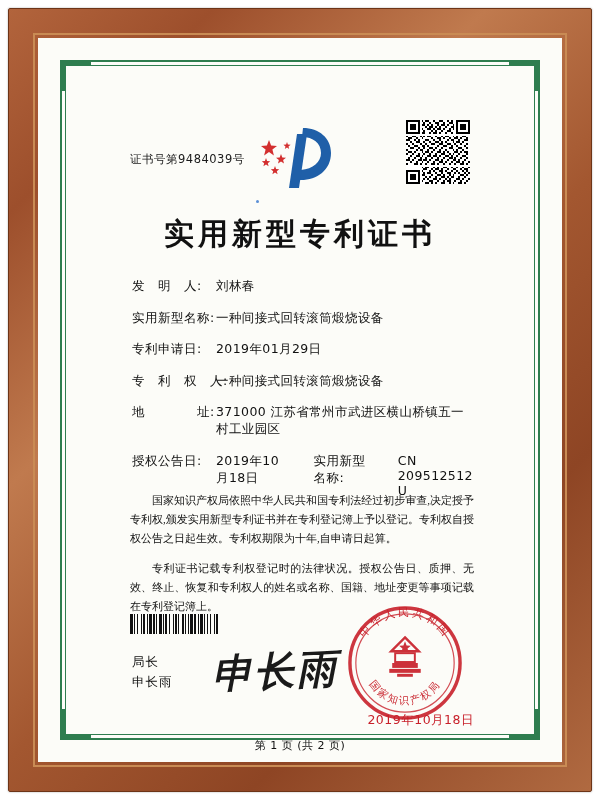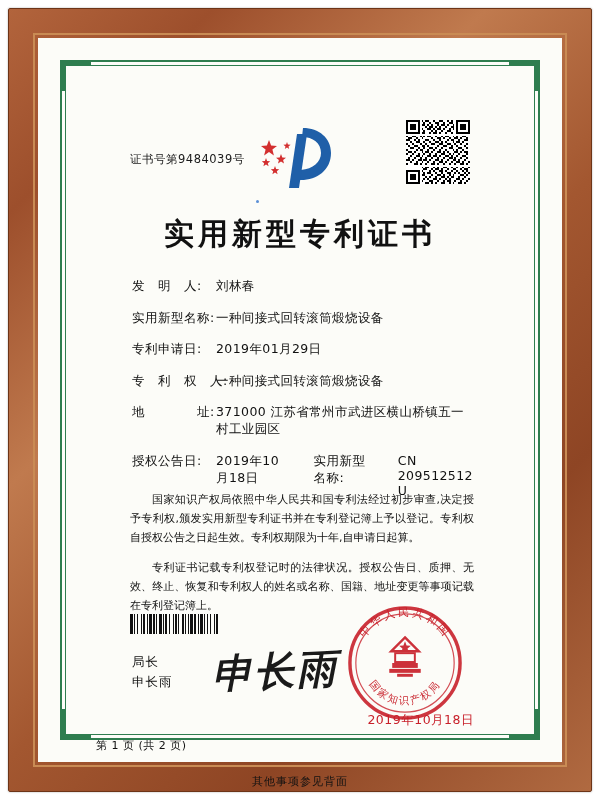--- a/index.html
+++ b/index.html
@@ -176,21 +176,21 @@
     position: absolute;
     top: 384px;
     left: 34px;
     right: 30px;
     font-size: 11px;
     line-height: 1.72;
     color: #111;
     text-align: justify;
     font-family: "DejaVu Sans", sans-serif;
   }
-  .para { text-indent: 22px; margin-bottom: 2px; }
+  .para { text-indent: 22px; margin-bottom: 2px; font-family: Liberation Serif, serif; }
 
   
   .barcode {
     position: absolute;
     left: 34px;
     top: 518px;
     width: 148px;
     height: 20px;
     overflow: hidden;
     display: flex;
@@ -242,20 +242,21 @@
     color: #c8202a;
     font-family: "DejaVu Sans", sans-serif;
     letter-spacing: 0.5px;
   }
 
   
   .page-no {
     position: absolute;
     left: 0; right: 0;
     top: 642px;
+    text-align: center;
     font-size: 11px;
     color: #111;
     font-family: "DejaVu Sans", sans-serif;
     letter-spacing: 0.5px;
   }
   .footnote {
     position: absolute;
     left: 0; right: 0;
     top: 678px;
     text-align: center;
@@ -729,17 +730,16 @@
             <textPath href="#sealArcTop" startOffset="50%" text-anchor="middle">中华人民共和国</textPath>
           </text>
           <text font-size="10.5" fill="#c8202a" font-family="'DejaVu Sans', sans-serif" letter-spacing="2" opacity="0.95">
             <textPath href="#sealArcBottom" startOffset="50%" text-anchor="middle">国家知识产权局</textPath>
           </text>
         </svg>
       </div>
       <div class="seal-date">2019年10月18日</div>
 
       <div class="page-no">第 1 页 (共 2 页)</div>
-      <div class="footnote">其他事项参见背面</div>
 
     </div>
   </div>
 </div>
 
 </body></html>

